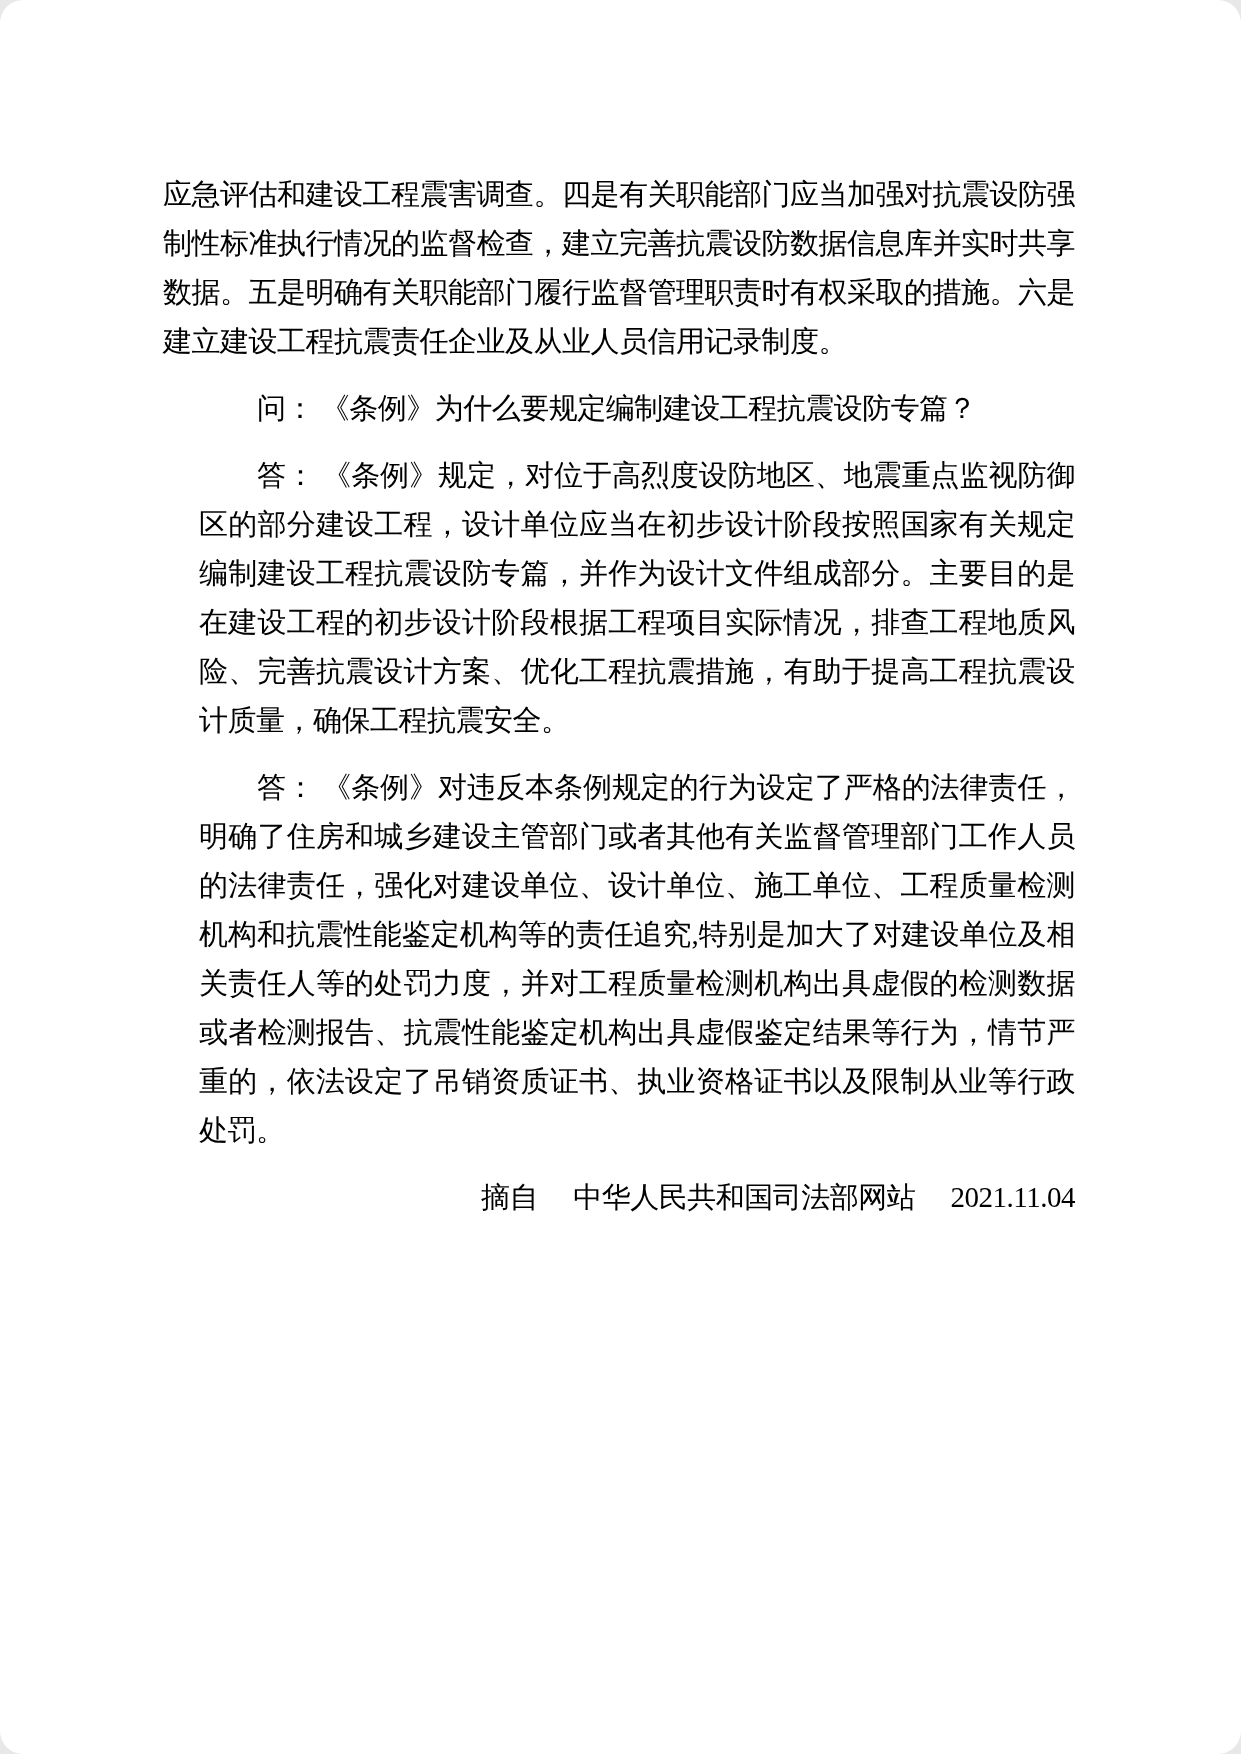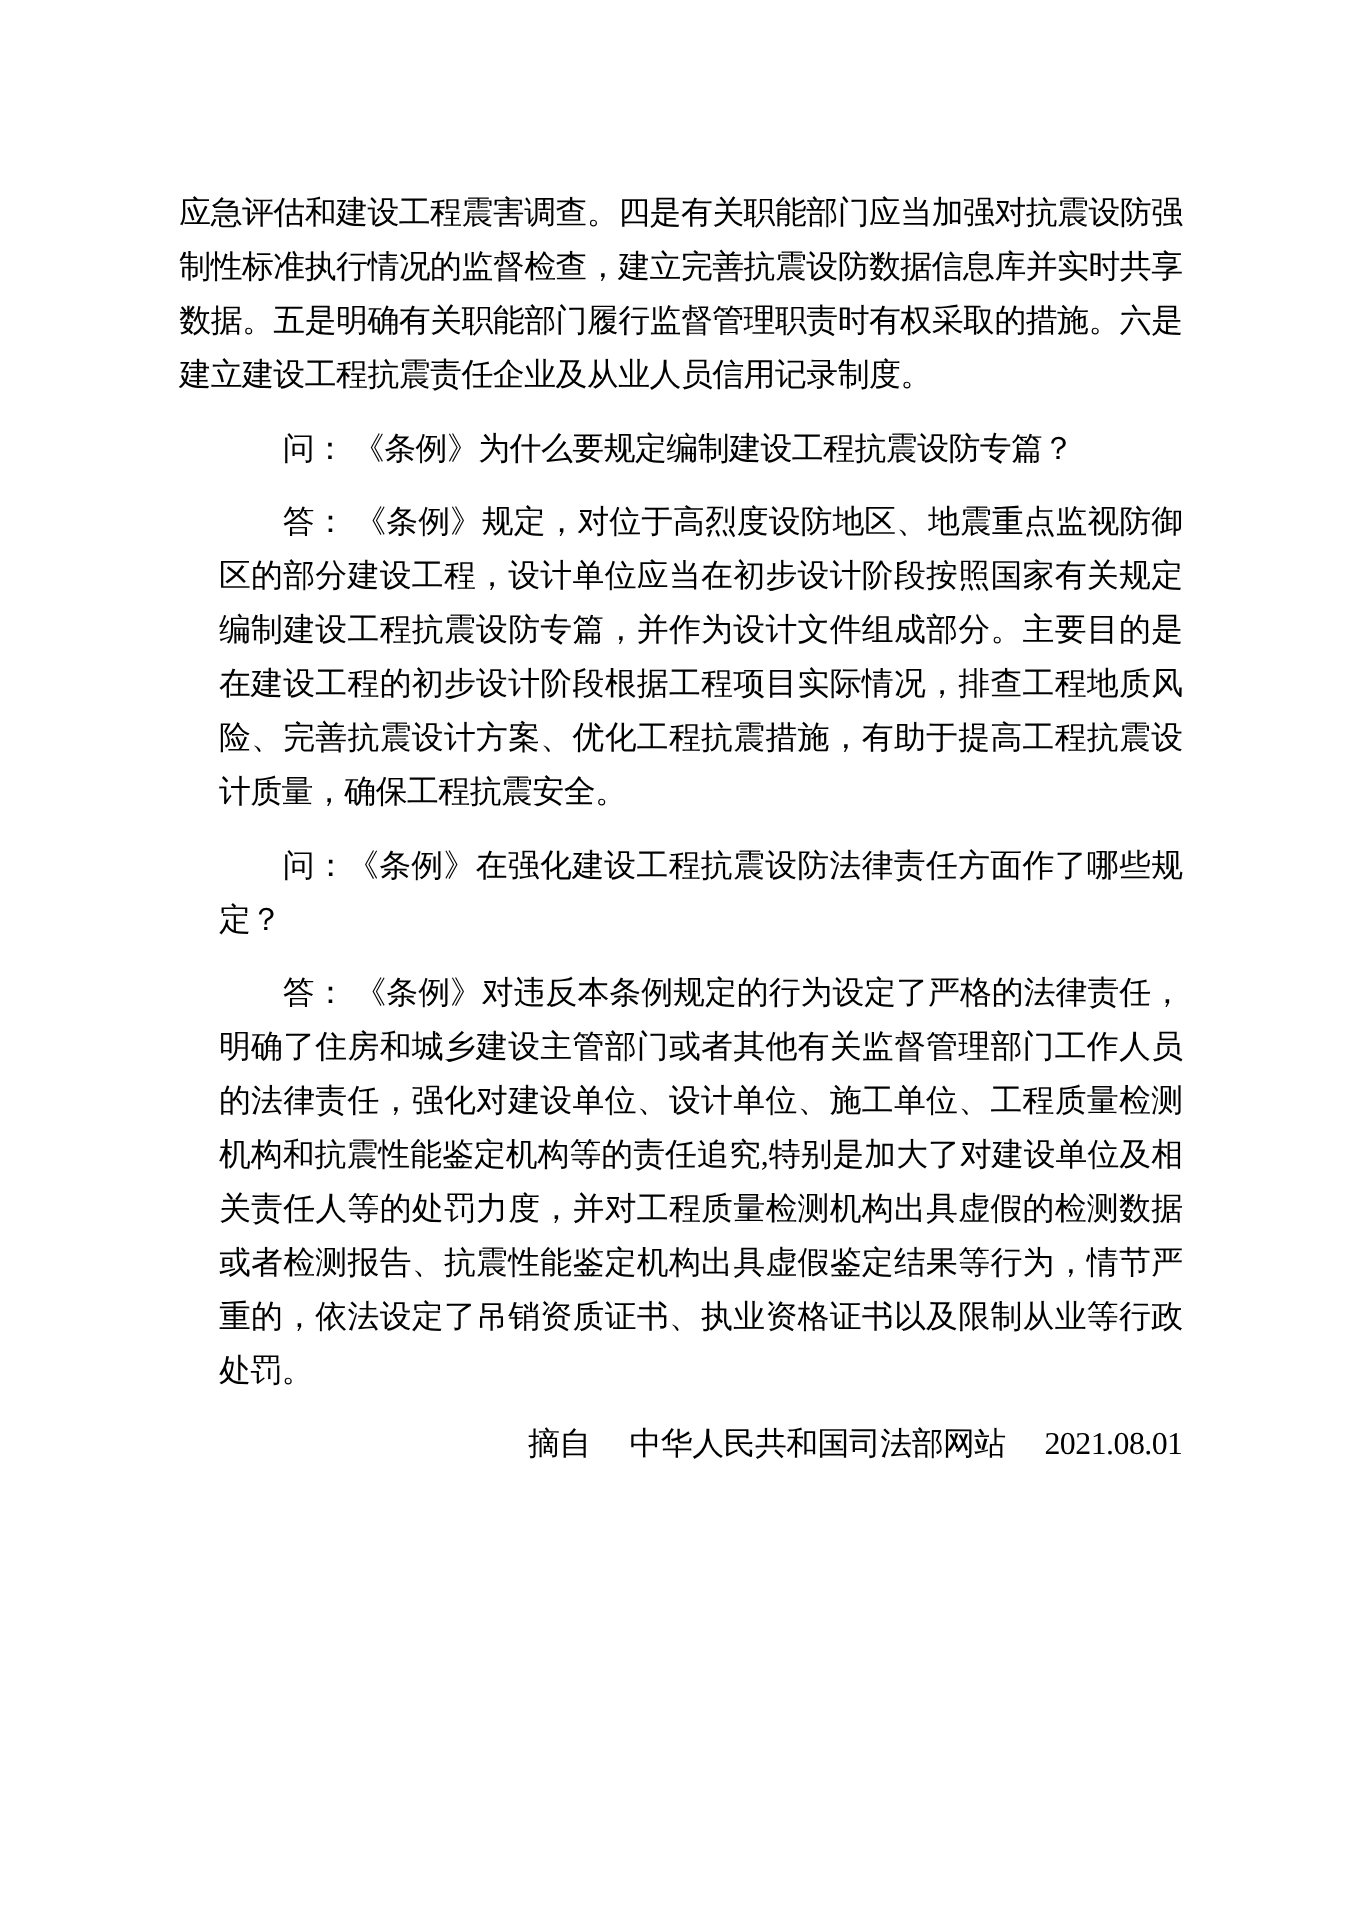--- a/index.html
+++ b/index.html
@@ -9,20 +9,21 @@
   }
   .page {
     position: relative;
     width: 1241px;
     height: 1754px;
     margin: 0 auto;
     background: #ffffff;
     overflow: hidden;
     font-family: "Liberation Serif", "DejaVu Serif", serif;
     color: #000000;
+    border-radius: 23px;
   }
   .content {
     position: absolute;
     left: 163px;
     top: 170px;
     width: 912px;
     font-size: 29px;
     line-height: 49px;
     letter-spacing: -0.5px;
     text-align: justify;
@@ -54,18 +55,17 @@
   }
 </style>
 </head>
 <body>
 
 <div class="page">
   <div class="content">
     <p>应急评估和建设工程震害调查。四是有关职能部门应当加强对抗震设防强制性标准执行情况的监督检查，建立完善抗震设防数据信息库并实时共享数据。五是明确有关职能部门履行监督管理职责时有权采取的措施。六是建立建设工程抗震责任企业及从业人员信用记录制度。</p>
     <p class="indent">问： 《条例》为什么要规定编制建设工程抗震设防专篇？</p>
     <p class="indent">答： 《条例》规定，对位于高烈度设防地区、地震重点监视防御区的部分建设工程，设计单位应当在初步设计阶段按照国家有关规定编制建设工程抗震设防专篇，并作为设计文件组成部分。主要目的是在建设工程的初步设计阶段根据工程项目实际情况，排查工程地质风险、完善抗震设计方案、优化工程抗震措施，有助于提高工程抗震设计质量，确保工程抗震安全。</p>
-    <p class="indent">问：《条例》在强化建设工程抗震设防法律责任方面作了哪些规定？</p>
     <p class="indent">答： 《条例》对违反本条例规定的行为设定了严格的法律责任，明确了住房和城乡建设主管部门或者其他有关监督管理部门工作人员的法律责任，强化对建设单位、设计单位、施工单位、工程质量检测机构和抗震性能鉴定机构等的责任追究,特别是加大了对建设单位及相关责任人等的处罚力度，并对工程质量检测机构出具虚假的检测数据或者检测报告、抗震性能鉴定机构出具虚假鉴定结果等行为，情节严重的，依法设定了吊销资质证书、执业资格证书以及限制从业等行政处罚。</p>
-    <div class="attribution">摘自　 中华人民共和国司法部网站　 2021.08.01</div>
+    <div class="attribution">摘自　 中华人民共和国司法部网站　 2021.11.04</div>
   </div>
 
 </div>
 
 </body></html>

